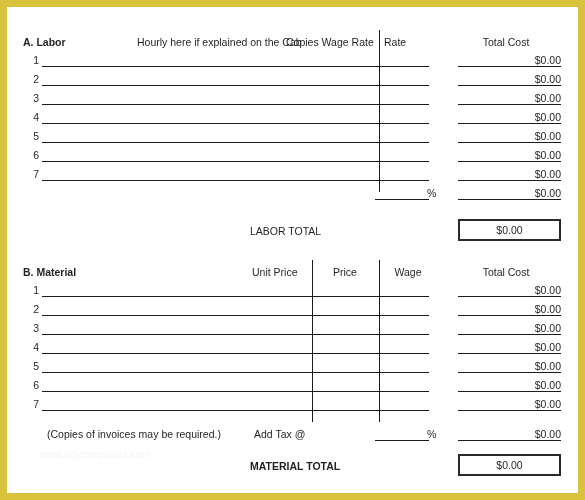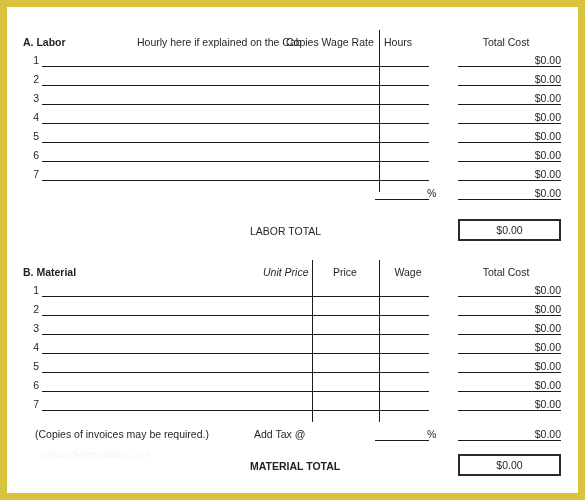--- a/index.html
+++ b/index.html
@@ -109,21 +109,21 @@
   <div id="sheet">
 
     <div>
 
       <div class="t bold" style="left:16px; top:29px;">A. Labor</div>
 
       <div class="t" style="left:130px; top:29px;">Hourly here if explained on the Cab</div>
 
       <div class="t" style="left:279px; top:29px;">Copies Wage Rate</div>
 
-      <div class="t" style="left:377px; top:29px;">Hours</div>
+      <div class="t" style="left:377px; top:29px;">Rate</div>
 
       <div class="t center" style="left:444px; top:29px; width:110px;">Total Cost</div>
 
       <div class="vline" style="left:372px; top:23px; height:162px;"></div>
 
       <div class="rownum" style="left:18px; top:47px;">1</div>
       <div class="rownum" style="left:18px; top:66px;">2</div>
       <div class="rownum" style="left:18px; top:85px;">3</div>
       <div class="rownum" style="left:18px; top:104px;">4</div>
       <div class="rownum" style="left:18px; top:123px;">5</div>
@@ -159,21 +159,21 @@
       <div class="hline" style="left:451px; top:192px; width:103px;"></div>
 
       <div class="t" style="left:243px; top:218px;">LABOR TOTAL</div>
       <div class="totalbox" style="left:451px; top:212px; width:103px; height:22px;">$0.00</div>
     </div>
 
     <div>
 
       <div class="t bold" style="left:16px; top:259px;">B. Material</div>
 
-      <div class="t" style="left:256px; top:259px;font-style:italic;">Unit Price</div>
+      <div class="t" style="left:245px; top:259px;">Unit Price</div>
 
       <div class="t center" style="left:310px; top:259px; width:56px;">Price</div>
 
       <div class="t center" style="left:377px; top:259px; width:48px;">Wage</div>
 
       <div class="t center" style="left:444px; top:259px; width:110px;">Total Cost</div>
 
       <div class="vline" style="left:305px; top:253px; height:162px;"></div>
       <div class="vline" style="left:372px; top:253px; height:162px;"></div>
 
@@ -201,21 +201,21 @@
       <div class="hline" style="left:451px; top:327px; width:103px;"></div>
       <div class="amount" style="right:17px; top:334px;">$0.00</div>
       <div class="hline" style="left:451px; top:346px; width:103px;"></div>
       <div class="amount" style="right:17px; top:353px;">$0.00</div>
       <div class="hline" style="left:451px; top:365px; width:103px;"></div>
       <div class="amount" style="right:17px; top:372px;">$0.00</div>
       <div class="hline" style="left:451px; top:384px; width:103px;"></div>
       <div class="amount" style="right:17px; top:391px;">$0.00</div>
       <div class="hline" style="left:451px; top:403px; width:103px;"></div>
 
-      <div class="t" style="left:28px; top:421px;">(Copies of invoices may be required.)</div>
+      <div class="t" style="left:40px; top:421px;">(Copies of invoices may be required.)</div>
 
       <div class="t" style="left:247px; top:421px;">Add Tax @</div>
 
       <div class="t" style="left:420px; top:421px;">%</div>
       <div class="hline" style="left:368px; top:433px; width:54px;"></div>
 
       <div class="amount" style="right:17px; top:421px;">$0.00</div>
       <div class="hline" style="left:451px; top:433px; width:103px;"></div>
 
       <div class="t" style="left:243px; top:453px;font-weight:bold;">MATERIAL TOTAL</div>

